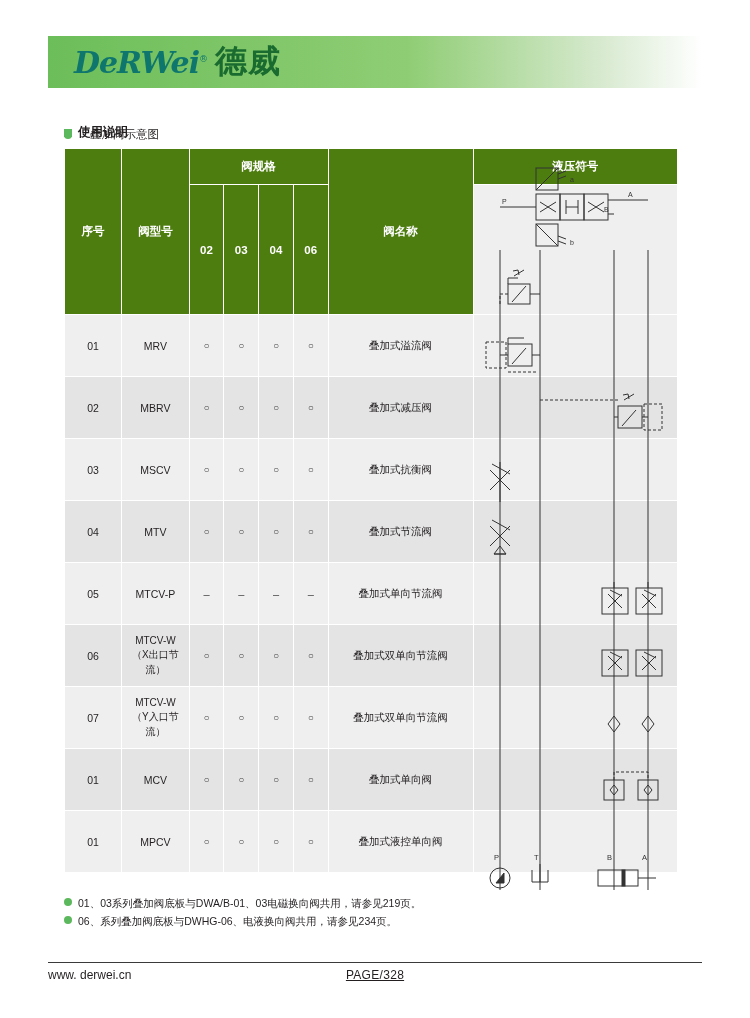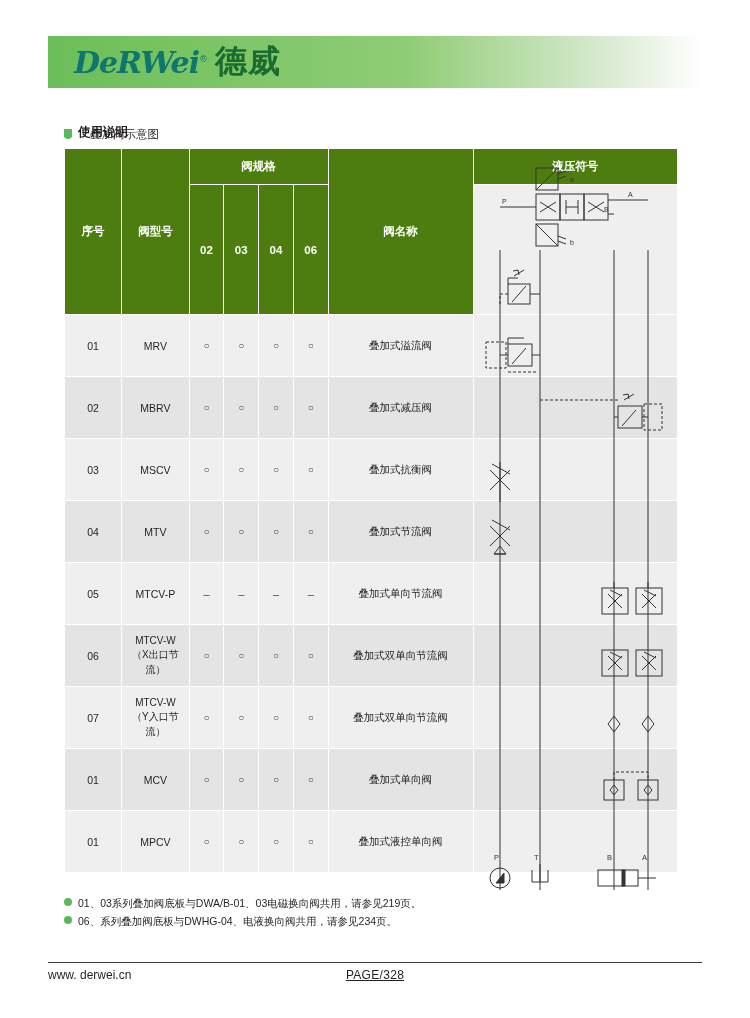--- a/index.html
+++ b/index.html
@@ -404,21 +404,21 @@
   </g>
 </svg>
 
 <div class="notes">
   <div class="line">
     <span class="bullet"></span>
     <span>01、03系列叠加阀底板与DWA/B-01、03电磁换向阀共用，请参见219页。</span>
   </div>
   <div class="line">
     <span class="bullet"></span>
-    <span>06、系列叠加阀底板与DWHG-04、电液换向阀共用，请参见234页。</span>
+    <span>06、系列叠加阀底板与DWHG-06、电液换向阀共用，请参见234页。</span>
   </div>
 </div>
 
 <div class="footer-rule"></div>
 <div class="footer">
   <span class="site">www. derwei.cn</span>
   <span class="page">PAGE/328</span>
   <span class="pad"></span>
 </div>
 

